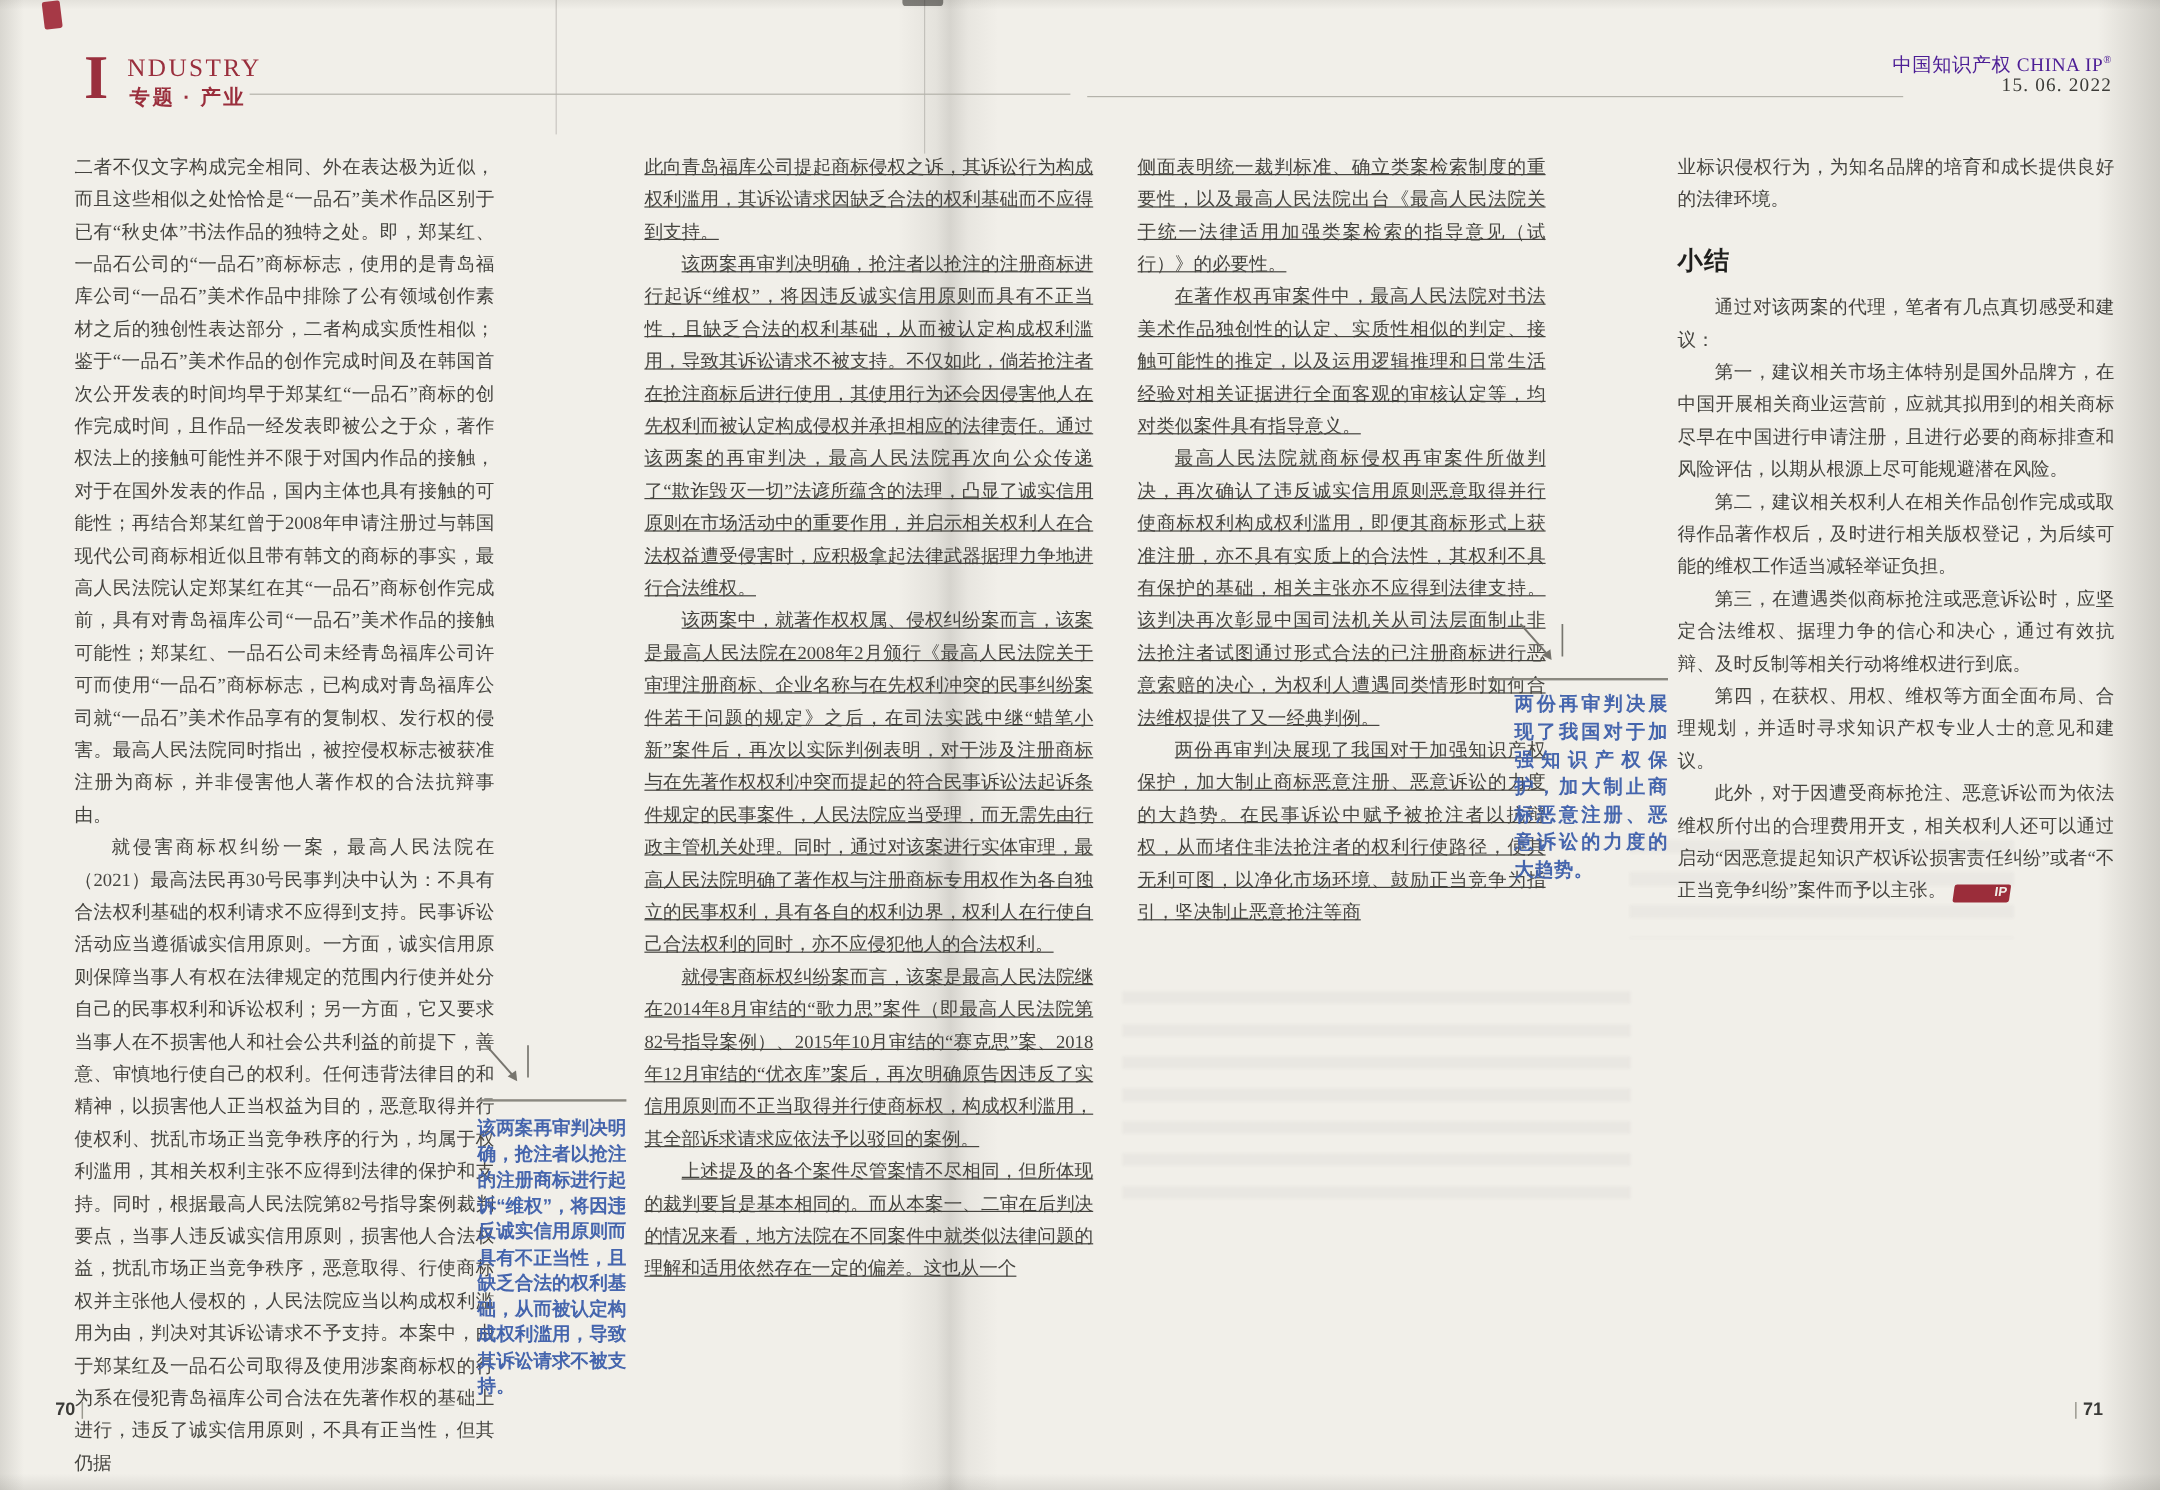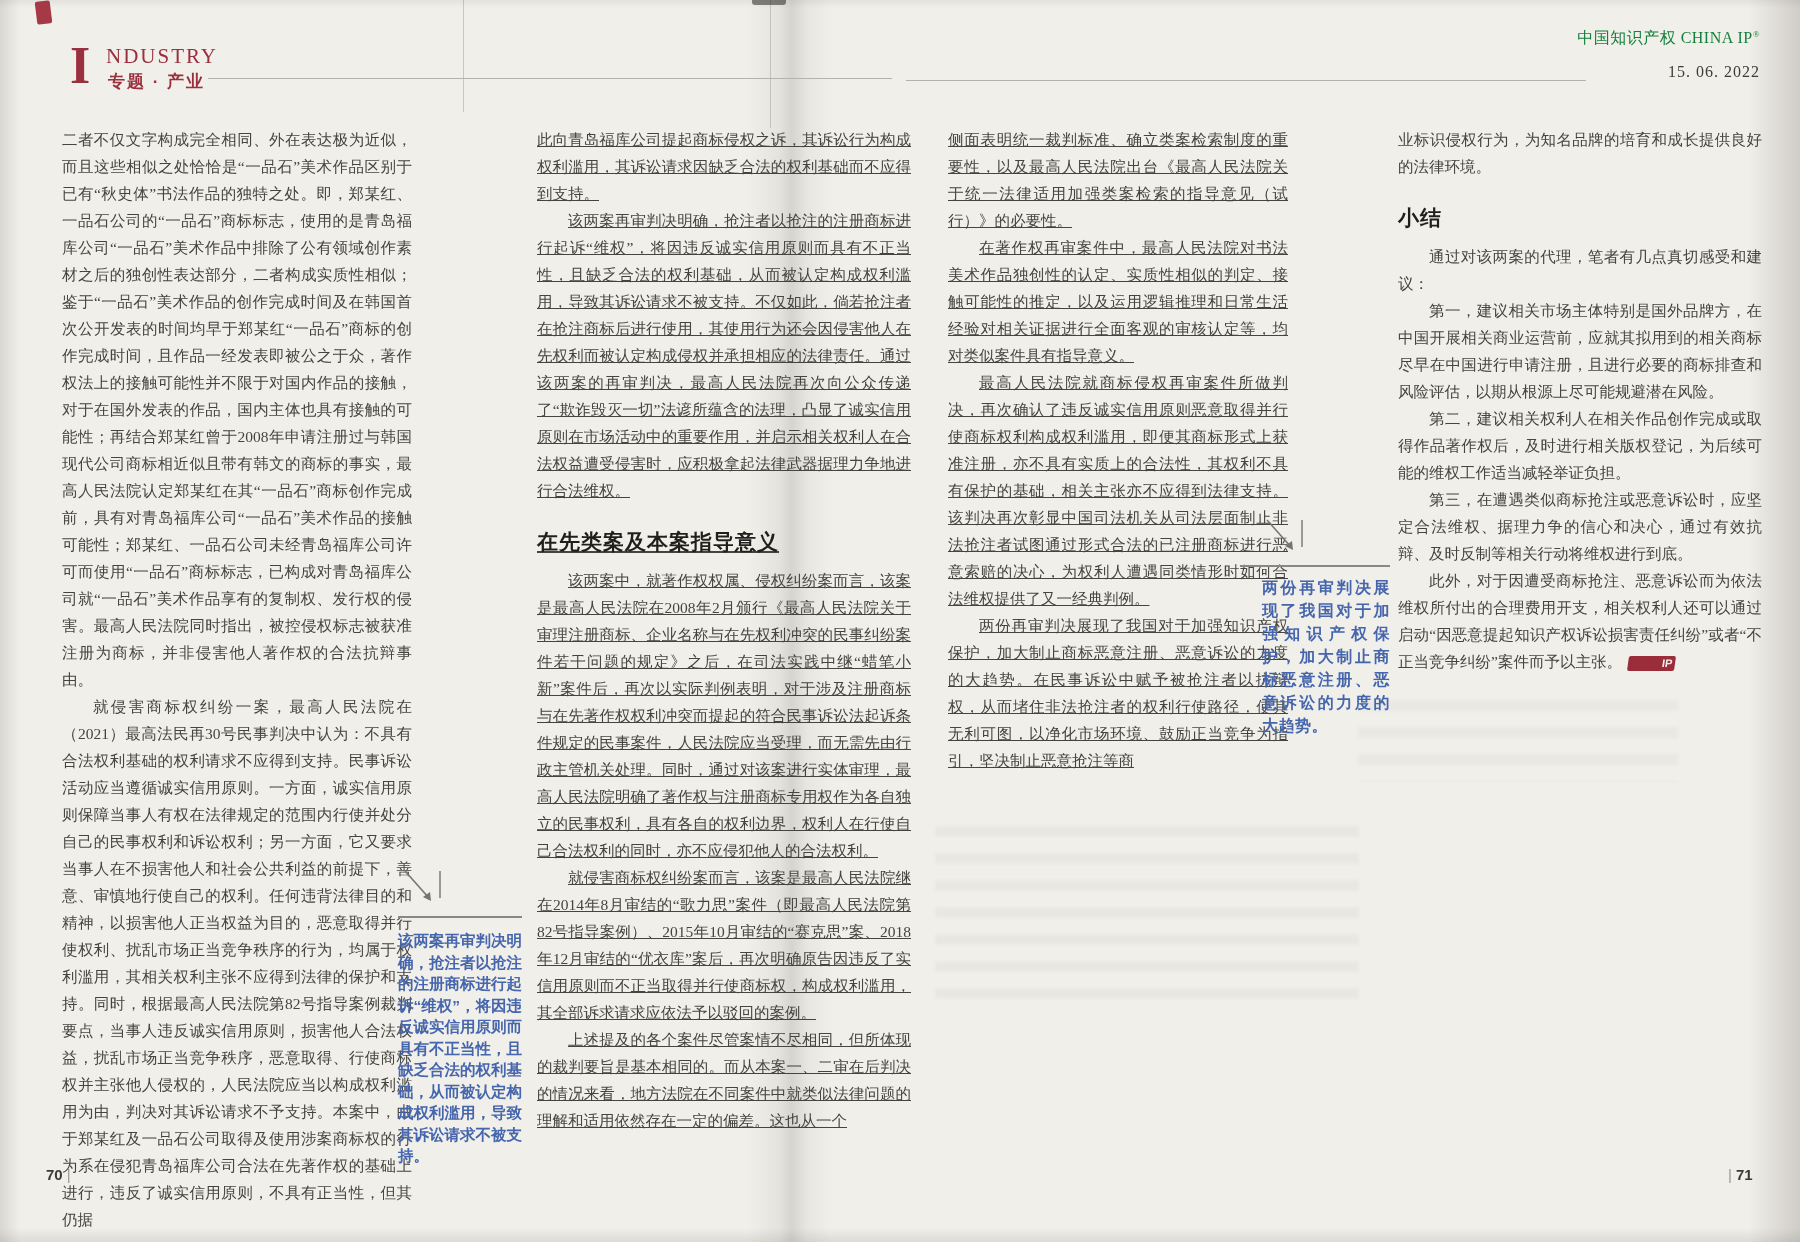--- a/index.html
+++ b/index.html
@@ -28,21 +28,21 @@
   .bleed-b{left:1358px;top:700px;width:320px;height:82px;opacity:.8;
     background:repeating-linear-gradient(180deg,rgba(110,108,120,.07) 0 11px,rgba(110,108,120,0) 11px 27px);}
   
   .hd-initial{position:absolute;left:70px;top:40px;font-size:52px;line-height:52px;font-weight:bold;color:#9a2f3d;}
   .hd-rest{position:absolute;left:106px;top:44px;font-size:21px;letter-spacing:2px;color:#9a2f3d;}
   .hd-cn{position:absolute;left:108px;top:70px;font-size:17px;font-weight:bold;letter-spacing:2px;color:#9a2f3d;
     font-family:"Liberation Sans","DejaVu Sans",sans-serif;}
   .hrule{position:absolute;height:1px;background:#b4b2aa;}
   .hrule-l{left:208px;top:78px;width:684px;}
   .hrule-r{left:906px;top:80px;width:680px;}
-  .hd-brand{position:absolute;right:40px;top:28px;font-size:16px;color:#15803d;letter-spacing:.5px;margin-left:48px;}
+  .hd-brand{position:absolute;right:40px;top:44px;font-size:16px;color:#4c1d95;letter-spacing:.5px;margin-left:48px;}
   .hd-brand sup{font-size:9px;}
   .hd-date{position:absolute;right:40px;top:63px;font-size:16px;color:#3c3c38;letter-spacing:1px;}
   
   .col{position:absolute;top:126px;color:#45443f;font-size:15.5px;line-height:27px;
     text-align:justify;text-justify:inter-ideograph;}
   #col1{left:62px;width:350px;}
   #col2{left:537px;width:374px;text-decoration:underline;}
   #col3{left:948px;width:340px;text-decoration:underline;}
   #col4{left:1398px;width:364px;}
   .col p{margin:0;}
@@ -99,40 +99,40 @@
   <div class="hd-date">15. 06. 2022</div>
 
   <div class="col" id="col1">
     <p>二者不仅文字构成完全相同、外在表达极为近似，而且这些相似之处恰恰是“一品石”美术作品区别于已有“秋史体”书法作品的独特之处。即，郑某红、一品石公司的“一品石”商标标志，使用的是青岛福库公司“一品石”美术作品中排除了公有领域创作素材之后的独创性表达部分，二者构成实质性相似；鉴于“一品石”美术作品的创作完成时间及在韩国首次公开发表的时间均早于郑某红“一品石”商标的创作完成时间，且作品一经发表即被公之于众，著作权法上的接触可能性并不限于对国内作品的接触，对于在国外发表的作品，国内主体也具有接触的可能性；再结合郑某红曾于2008年申请注册过与韩国现代公司商标相近似且带有韩文的商标的事实，最高人民法院认定郑某红在其“一品石”商标创作完成前，具有对青岛福库公司“一品石”美术作品的接触可能性；郑某红、一品石公司未经青岛福库公司许可而使用“一品石”商标标志，已构成对青岛福库公司就“一品石”美术作品享有的复制权、发行权的侵害。最高人民法院同时指出，被控侵权标志被获准注册为商标，并非侵害他人著作权的合法抗辩事由。</p>
     <p class="ind">就侵害商标权纠纷一案，最高人民法院在（2021）最高法民再30号民事判决中认为：不具有合法权利基础的权利请求不应得到支持。民事诉讼活动应当遵循诚实信用原则。一方面，诚实信用原则保障当事人有权在法律规定的范围内行使并处分自己的民事权利和诉讼权利；另一方面，它又要求当事人在不损害他人和社会公共利益的前提下，善意、审慎地行使自己的权利。任何违背法律目的和精神，以损害他人正当权益为目的，恶意取得并行使权利、扰乱市场正当竞争秩序的行为，均属于权利滥用，其相关权利主张不应得到法律的保护和支持。同时，根据最高人民法院第82号指导案例裁判要点，当事人违反诚实信用原则，损害他人合法权益，扰乱市场正当竞争秩序，恶意取得、行使商标权并主张他人侵权的，人民法院应当以构成权利滥用为由，判决对其诉讼请求不予支持。本案中，由于郑某红及一品石公司取得及使用涉案商标权的行为系在侵犯青岛福库公司合法在先著作权的基础上进行，违反了诚实信用原则，不具有正当性，但其仍据</p>
   </div>
 
   <div class="col" id="col2">
     <p>此向青岛福库公司提起商标侵权之诉，其诉讼行为构成权利滥用，其诉讼请求因缺乏合法的权利基础而不应得到支持。</p>
     <p class="ind">该两案再审判决明确，抢注者以抢注的注册商标进行起诉“维权”，将因违反诚实信用原则而具有不正当性，且缺乏合法的权利基础，从而被认定构成权利滥用，导致其诉讼请求不被支持。不仅如此，倘若抢注者在抢注商标后进行使用，其使用行为还会因侵害他人在先权利而被认定构成侵权并承担相应的法律责任。通过该两案的再审判决，最高人民法院再次向公众传递了“欺诈毁灭一切”法谚所蕴含的法理，凸显了诚实信用原则在市场活动中的重要作用，并启示相关权利人在合法权益遭受侵害时，应积极拿起法律武器据理力争地进行合法维权。</p>
-    <div class="h2">在先类案及本案指导意义</div>
     <p class="ind">该两案中，就著作权权属、侵权纠纷案而言，该案是最高人民法院在2008年2月颁行《最高人民法院关于审理注册商标、企业名称与在先权利冲突的民事纠纷案件若干问题的规定》之后，在司法实践中继“蜡笔小新”案件后，再次以实际判例表明，对于涉及注册商标与在先著作权权利冲突而提起的符合民事诉讼法起诉条件规定的民事案件，人民法院应当受理，而无需先由行政主管机关处理。同时，通过对该案进行实体审理，最高人民法院明确了著作权与注册商标专用权作为各自独立的民事权利，具有各自的权利边界，权利人在行使自己合法权利的同时，亦不应侵犯他人的合法权利。</p>
     <p class="ind">就侵害商标权纠纷案而言，该案是最高人民法院继在2014年8月审结的“歌力思”案件（即最高人民法院第82号指导案例）、2015年10月审结的“赛克思”案、2018年12月审结的“优衣库”案后，再次明确原告因违反了实信用原则而不正当取得并行使商标权，构成权利滥用，其全部诉求请求应依法予以驳回的案例。</p>
     <p class="ind">上述提及的各个案件尽管案情不尽相同，但所体现的裁判要旨是基本相同的。而从本案一、二审在后判决的情况来看，地方法院在不同案件中就类似法律问题的理解和适用依然存在一定的偏差。这也从一个</p>
   </div>
 
   <div class="col" id="col3">
     <p>侧面表明统一裁判标准、确立类案检索制度的重要性，以及最高人民法院出台《最高人民法院关于统一法律适用加强类案检索的指导意见（试行）》的必要性。</p>
     <p class="ind">在著作权再审案件中，最高人民法院对书法美术作品独创性的认定、实质性相似的判定、接触可能性的推定，以及运用逻辑推理和日常生活经验对相关证据进行全面客观的审核认定等，均对类似案件具有指导意义。</p>
     <p class="ind">最高人民法院就商标侵权再审案件所做判决，再次确认了违反诚实信用原则恶意取得并行使商标权利构成权利滥用，即便其商标形式上获准注册，亦不具有实质上的合法性，其权利不具有保护的基础，相关主张亦不应得到法律支持。该判决再次彰显中国司法机关从司法层面制止非法抢注者试图通过形式合法的已注册商标进行恶意索赔的决心，为权利人遭遇同类情形时如何合法维权提供了又一经典判例。</p>
     <p class="ind">两份再审判决展现了我国对于加强知识产权保护，加大制止商标恶意注册、恶意诉讼的力度的大趋势。在民事诉讼中赋予被抢注者以抗辩权，从而堵住非法抢注者的权利行使路径，使其无利可图，以净化市场环境、鼓励正当竞争为指引，坚决制止恶意抢注等商</p>
   </div>
 
   <div class="col" id="col4">
     <p>业标识侵权行为，为知名品牌的培育和成长提供良好的法律环境。</p>
     <div class="h2">小结</div>
     <p class="ind">通过对该两案的代理，笔者有几点真切感受和建议：</p>
     <p class="ind">第一，建议相关市场主体特别是国外品牌方，在中国开展相关商业运营前，应就其拟用到的相关商标尽早在中国进行申请注册，且进行必要的商标排查和风险评估，以期从根源上尽可能规避潜在风险。</p>
     <p class="ind">第二，建议相关权利人在相关作品创作完成或取得作品著作权后，及时进行相关版权登记，为后续可能的维权工作适当减轻举证负担。</p>
     <p class="ind">第三，在遭遇类似商标抢注或恶意诉讼时，应坚定合法维权、据理力争的信心和决心，通过有效抗辩、及时反制等相关行动将维权进行到底。</p>
+    <p class="ind">第四，在获权、用权、维权等方面全面布局、合理规划，并适时寻求知识产权专业人士的意见和建议。</p>
     <p class="ind"><span>此外，对于因遭受商标抢注、恶意诉讼而为依法维权所付出的合理费用开支，相关权利人还可以通过启动“因恶意提起知识产权诉讼损害责任纠纷”或者“不正当竞争纠纷”案件而予以主张。</span><span class="endmark">IP</span></p>
   </div>
 
   <svg class="callout-arrow" id="arrow1" width="46" height="46" viewBox="0 0 46 46">
     <line x1="3" y1="3" x2="27" y2="30" stroke="#77756e" stroke-width="1.6"></line>
     <polygon points="29,33 21,29 28,24" fill="#77756e"></polygon>
     <line x1="38" y1="3" x2="38" y2="30" stroke="#77756e" stroke-width="1.4"></line>
   </svg>
   <div class="callout-rule" id="rule1"></div>
   <div class="callout" id="callout1">该两案再审判决明确，抢注者以抢注的注册商标进行起诉“维权”，将因违反诚实信用原则而具有不正当性，且缺乏合法的权利基础，从而被认定构成权利滥用，导致其诉讼请求不被支持。</div>

